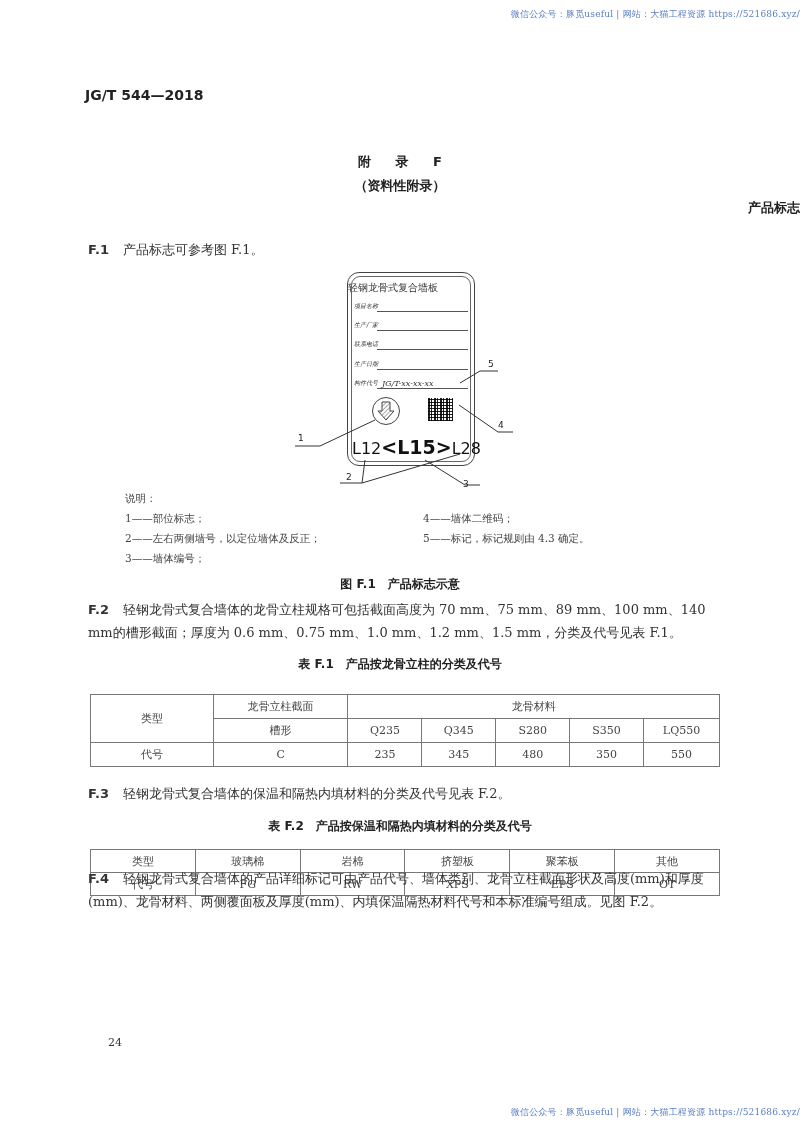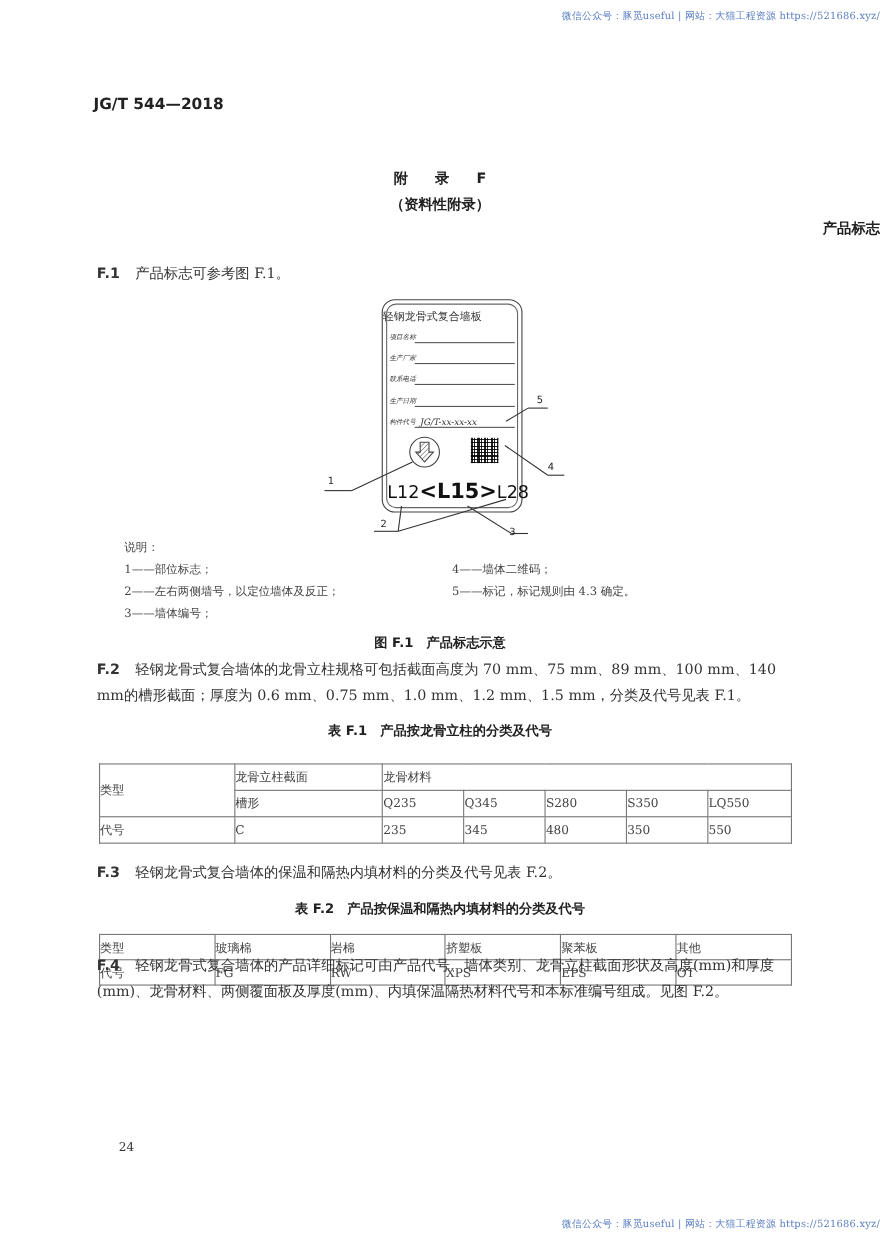--- a/index.html
+++ b/index.html
@@ -71,37 +71,37 @@
       font-family: "DejaVu Sans", sans-serif; font-size: 16px; color: #111; white-space: nowrap;
     }
     .wall-code .mid { font-size: 19px; font-weight: bold; }
     .callout-num {
       position: absolute; font-size: 9px; font-family: "DejaVu Sans", sans-serif; color: #222;
     }
     svg.leaders { position: absolute; left: 0; top: 0; width: 240px; height: 225px; overflow: visible; }
 
     
     .legend { position: absolute; left: 113px; top: 488px; width: 520px; font-size: 10.5px; color: #444; line-height: 20px; }
-    .legend .item { position: absolute; white-space: nowrap; }
+    .legend .item { position: absolute; white-space: nowrap; margin-left: 12px; }
     .fig-caption {
       position: absolute; left: 0; width: 800px; top: 576px; text-align: center;
       font-family: "DejaVu Sans", sans-serif; font-size: 12px; font-weight: bold;
     }
     .tbl-caption {
       position: absolute; left: 0; width: 800px; text-align: center;
       font-family: "DejaVu Sans", sans-serif; font-size: 12px; font-weight: bold;
     }
     .tc1 { top: 656px; }
     .tc2 { top: 818px; }
 
     table.t {
       position: absolute; border-collapse: collapse;
       border: 1.5px solid #333; font-size: 11px; color: #444;
     }
-    table.t td { border: 1px solid #777; padding: 0; }
+    table.t td { border: 1px solid #777; text-align: center; padding: 0; }
     .t1 { left: 90px; top: 694px; width: 630px; }
     .t1 td { height: 23px; }
     .t2 { left: 90px; top: 849px; width: 630px; }
     .t2 td { height: 22px; }
 
     .page-no { position: absolute; left: 108px; top: 1036px; font-size: 11px; color: #333; }
   </style>
 </head>
 <body>
 

